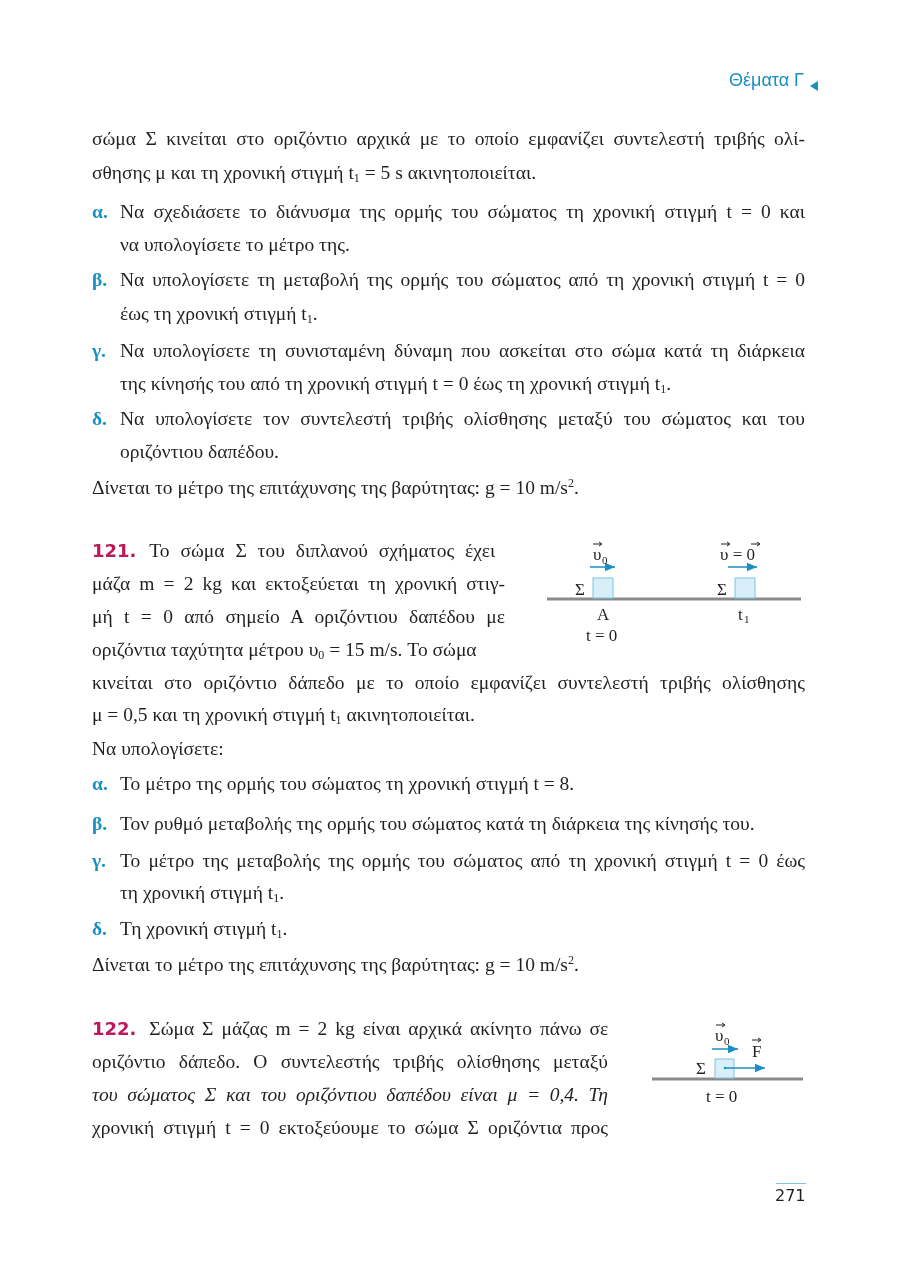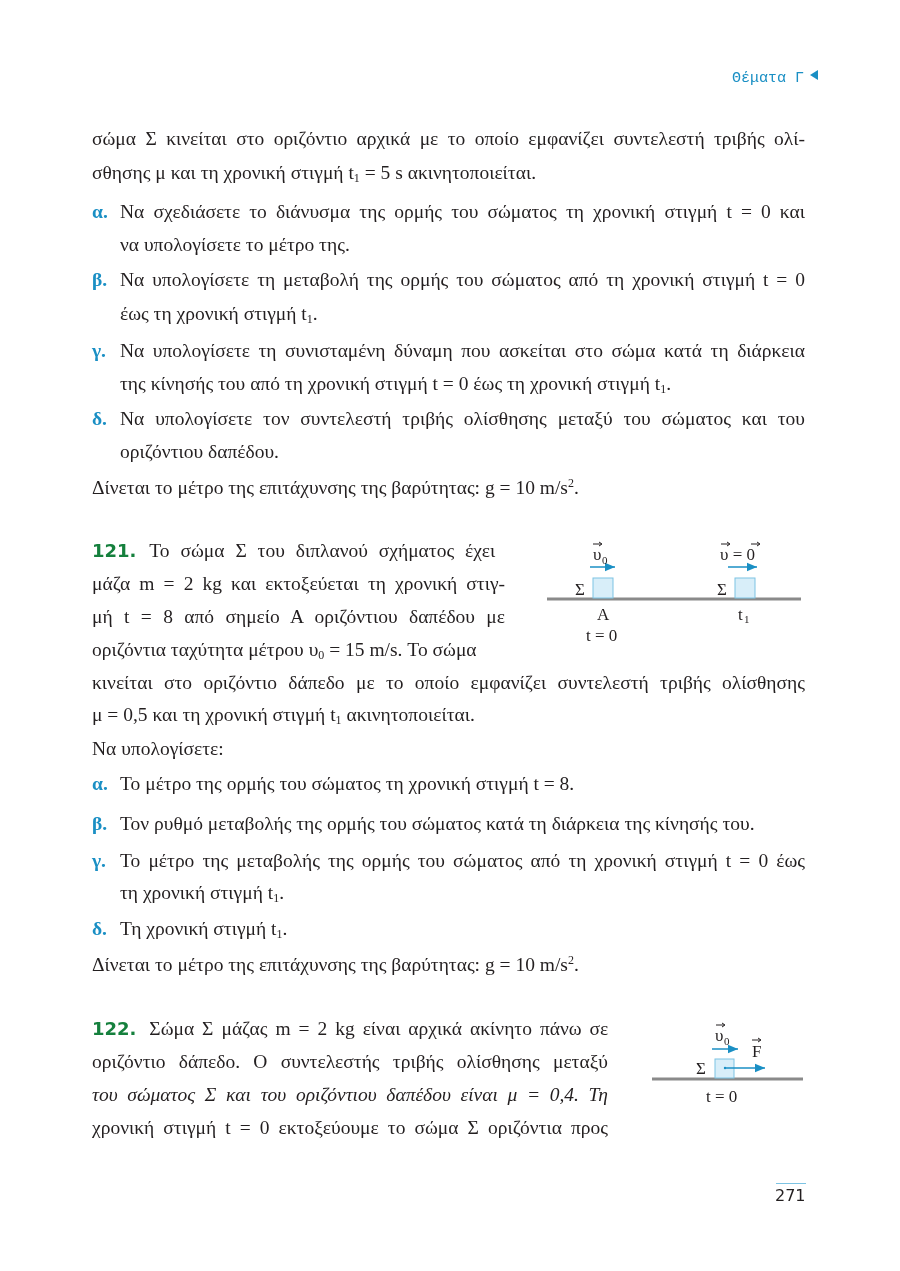--- a/index.html
+++ b/index.html
@@ -1,25 +1,25 @@
 <!DOCTYPE html>
 <html><head>
 <meta charset="utf-8">
 <style>
   html, body { margin: 0; padding: 0; background: #ffffff; }
   body { width: 900px; height: 1271px; position: relative; overflow: hidden;
          font-family: "Liberation Serif", "DejaVu Serif", serif; color: #231f20; }
-  .header { position: absolute; top: 70px; right: 82px; font-family: Liberation Mono, monospace;
-            font-size: 15px; color: #1a8fc4; display: flex; align-items: flex-start; gap: 6px; }
+  .header { position: absolute; top: 70px; right: 82px; font-family: Liberation Sans, sans-serif;
+            font-size: 18px; color: #1a8fc4; display: flex; align-items: flex-end; gap: 6px; }
   .header .tri { width: 0; height: 0; border-top: 5px solid transparent; border-bottom: 5px solid transparent;
                  border-right: 8px solid #1a8fc4; }
   .line { position: absolute; font-size: 19.5px; white-space: nowrap; }
   .just { text-align: justify; text-align-last: justify; }
   .lbl { color: #1a8fc4; font-weight: bold; display: inline-block; width: 28px; }
-  .num { color: #15803d; font-weight: bold; font-family: "DejaVu Sans", "Liberation Sans", sans-serif; font-size: 18px; }
+  .num { color: #be185d; font-weight: bold; font-family: "DejaVu Sans", "Liberation Sans", sans-serif; font-size: 18px; }
   sub { font-size: 12px; vertical-align: -3px; line-height: 0; }
   sup { font-size: 12px; vertical-align: 7px; line-height: 0; }
   .fig { position: absolute; }
   .fig text { font-family: "Liberation Serif", "DejaVu Serif", serif; fill: #231f20; }
   .pagenum { position: absolute; top: 1186px; left: 775px; width: 30px; 
              font-family: "DejaVu Sans", "Liberation Sans", sans-serif; font-size: 16px; color: #231f20; }
   .pagenum-rule { position: absolute; top: 1183px; left: 776px; width: 30px; height: 1px; background: #7cc3e3; }
 </style>
 </head>
 <body>
@@ -69,21 +69,21 @@
 </div>
 
 <div class="line" style="top:540px; left:92px; width:413px;">
   <span class="num">121.</span>
   <span class="just" style="display:inline-block; width:346px; margin-left:8px;">Το σώμα Σ του διπλανού σχήματος έχει</span>
 </div>
 <div class="line just" style="top:573px; left:92px; width:413px;">
   <span>μάζα m = 2 kg και εκτοξεύεται τη χρονική στιγ-</span>
 </div>
 <div class="line just" style="top:606px; left:92px; width:413px;">
-  <span>μή t = 8 από σημείο Α οριζόντιου δαπέδου με</span>
+  <span>μή t = 0 από σημείο Α οριζόντιου δαπέδου με</span>
 </div>
 <div class="line" style="top:639px; left:92px;">
   <span>οριζόντια ταχύτητα μέτρου υ</span><sub>0</sub><span> = 15 m/s. Το σώμα</span>
 </div>
 <div class="line just" style="top:672px; left:92px; width:713px;">
   <span>κινείται στο οριζόντιο δάπεδο με το οποίο εμφανίζει συντελεστή τριβής ολίσθησης</span>
 </div>
 <div class="line" style="top:704px; left:92px;">
   <span>μ = 0,5 και τη χρονική στιγμή t</span><sub>1</sub><span> ακινητοποιείται.</span>
 </div>

